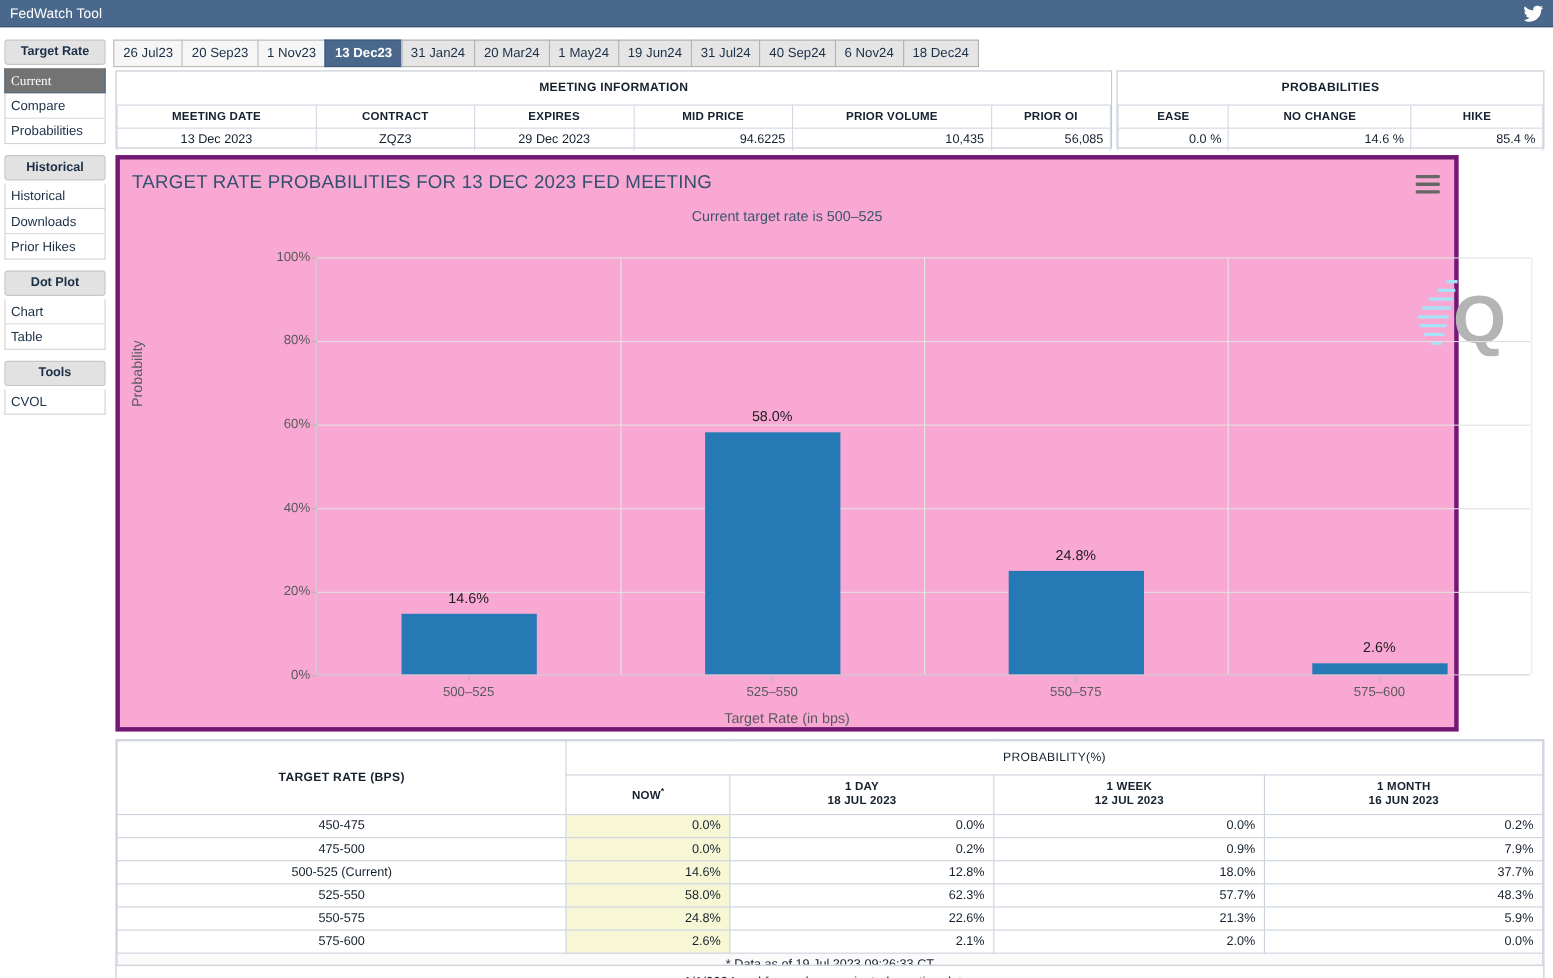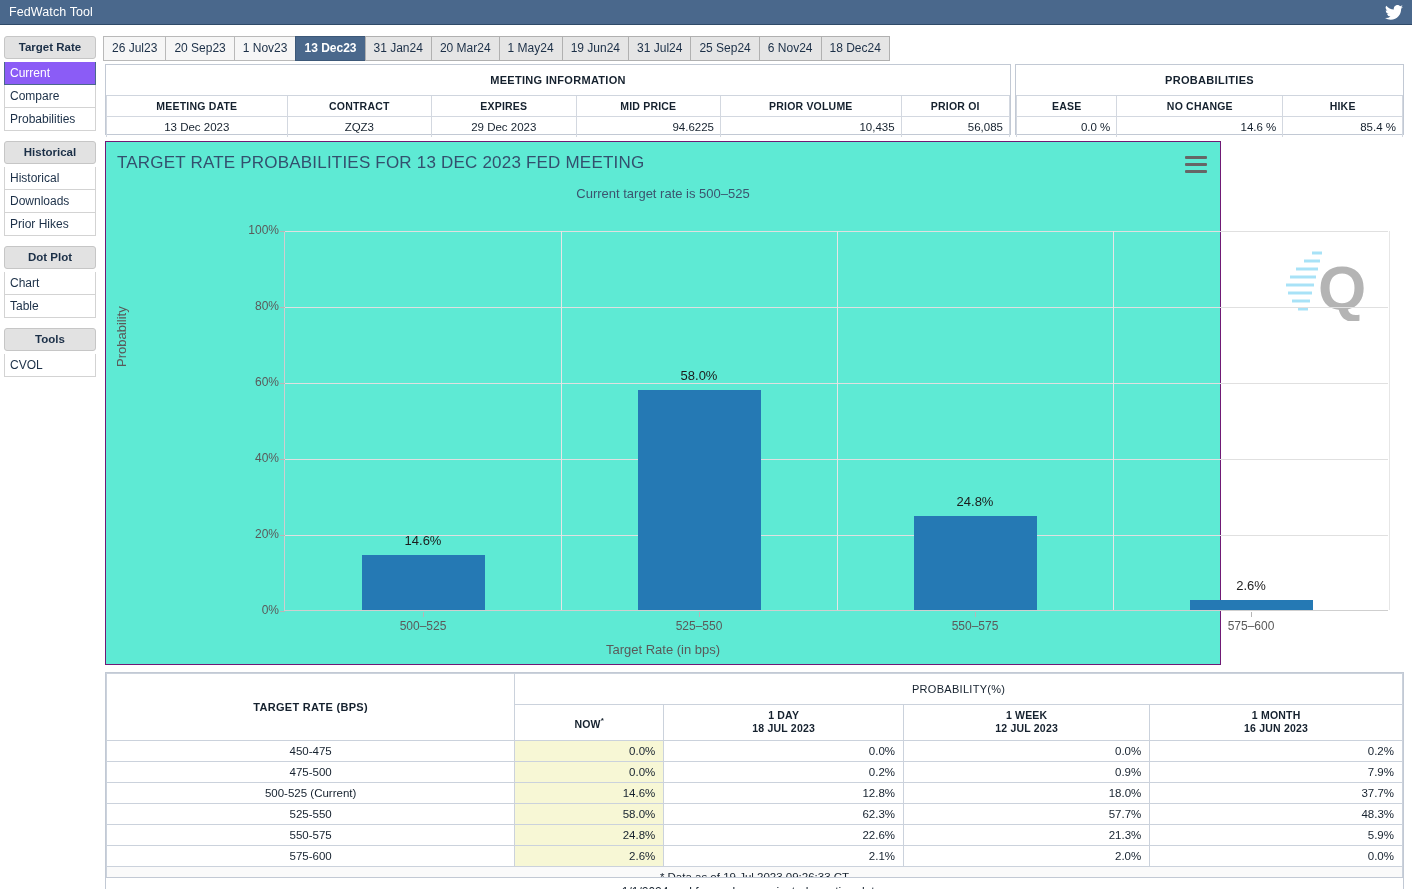--- a/index.html
+++ b/index.html
@@ -66,23 +66,24 @@
     border: 1px solid #d3d3d3;
     border-top: none;
     background: #ffffff;
     color: #1b2f47;
     font-size: 12px;
     padding: 4px 0 4px 5px;
     line-height: 14px;
   }
   .side-item:first-of-type { border-top: 1px solid #d3d3d3; }
   .side-item.active {
-    background: #8b5cf6;
+    background: #737373;
     color: #ffffff;
     border-color: #4a688c;
+    font-family: Liberation Serif, serif;
   }
   .side-gap { height: 10px; }
 
   
   .content {
     position: absolute; left: 101px; top: 0px;
     width: 1307px; height: 864px;
   }
 
   
@@ -151,23 +152,23 @@
     padding: 4px 6px 4px;
     border: 1px solid #d3d8e0;
     border-bottom: none;
   }
   td.c { text-align: center; }
   td.r { text-align: right; margin-left: 38px; }
 
   
   .chart-panel {
     position: absolute; left: 4px; top: 116px;
-    width: 1116px; height: 524px;
-    border: 1px solid #701a75;
-    background: #5eead4;
+    width: 1221px; height: 524px;
+    border: 4px solid #701a75;
+    background: #f9a8d4;
   }
   .chart-title {
     position: absolute; left: 11px; top: 11px;
     font-size: 17px;
     color: #33506e;
     letter-spacing: .2px;
   }
   .chart-subtitle {
     position: absolute; left: 0; top: 44px; width: 100%;
     text-align: center;
@@ -343,21 +344,21 @@
       <div class="tabstrip">
         <div class="tab">26 Jul23</div>
         <div class="tab">20 Sep23</div>
         <div class="tab">1 Nov23</div>
         <div class="tab selected">13 Dec23</div>
         <div class="tab future">31 Jan24</div>
         <div class="tab future">20 Mar24</div>
         <div class="tab future">1 May24</div>
         <div class="tab future">19 Jun24</div>
         <div class="tab future">31 Jul24</div>
-        <div class="tab future">25 Sep24</div>
+        <div class="tab future">40 Sep24</div>
         <div class="tab future">6 Nov24</div>
         <div class="tab future">18 Dec24</div>
       </div>
 
       <div class="panel panel-meeting">
         <div class="info-head">MEETING INFORMATION</div>
         <table class="info">
           <colgroup>
               <col style="width:20%">
               <col style="width:16%">

